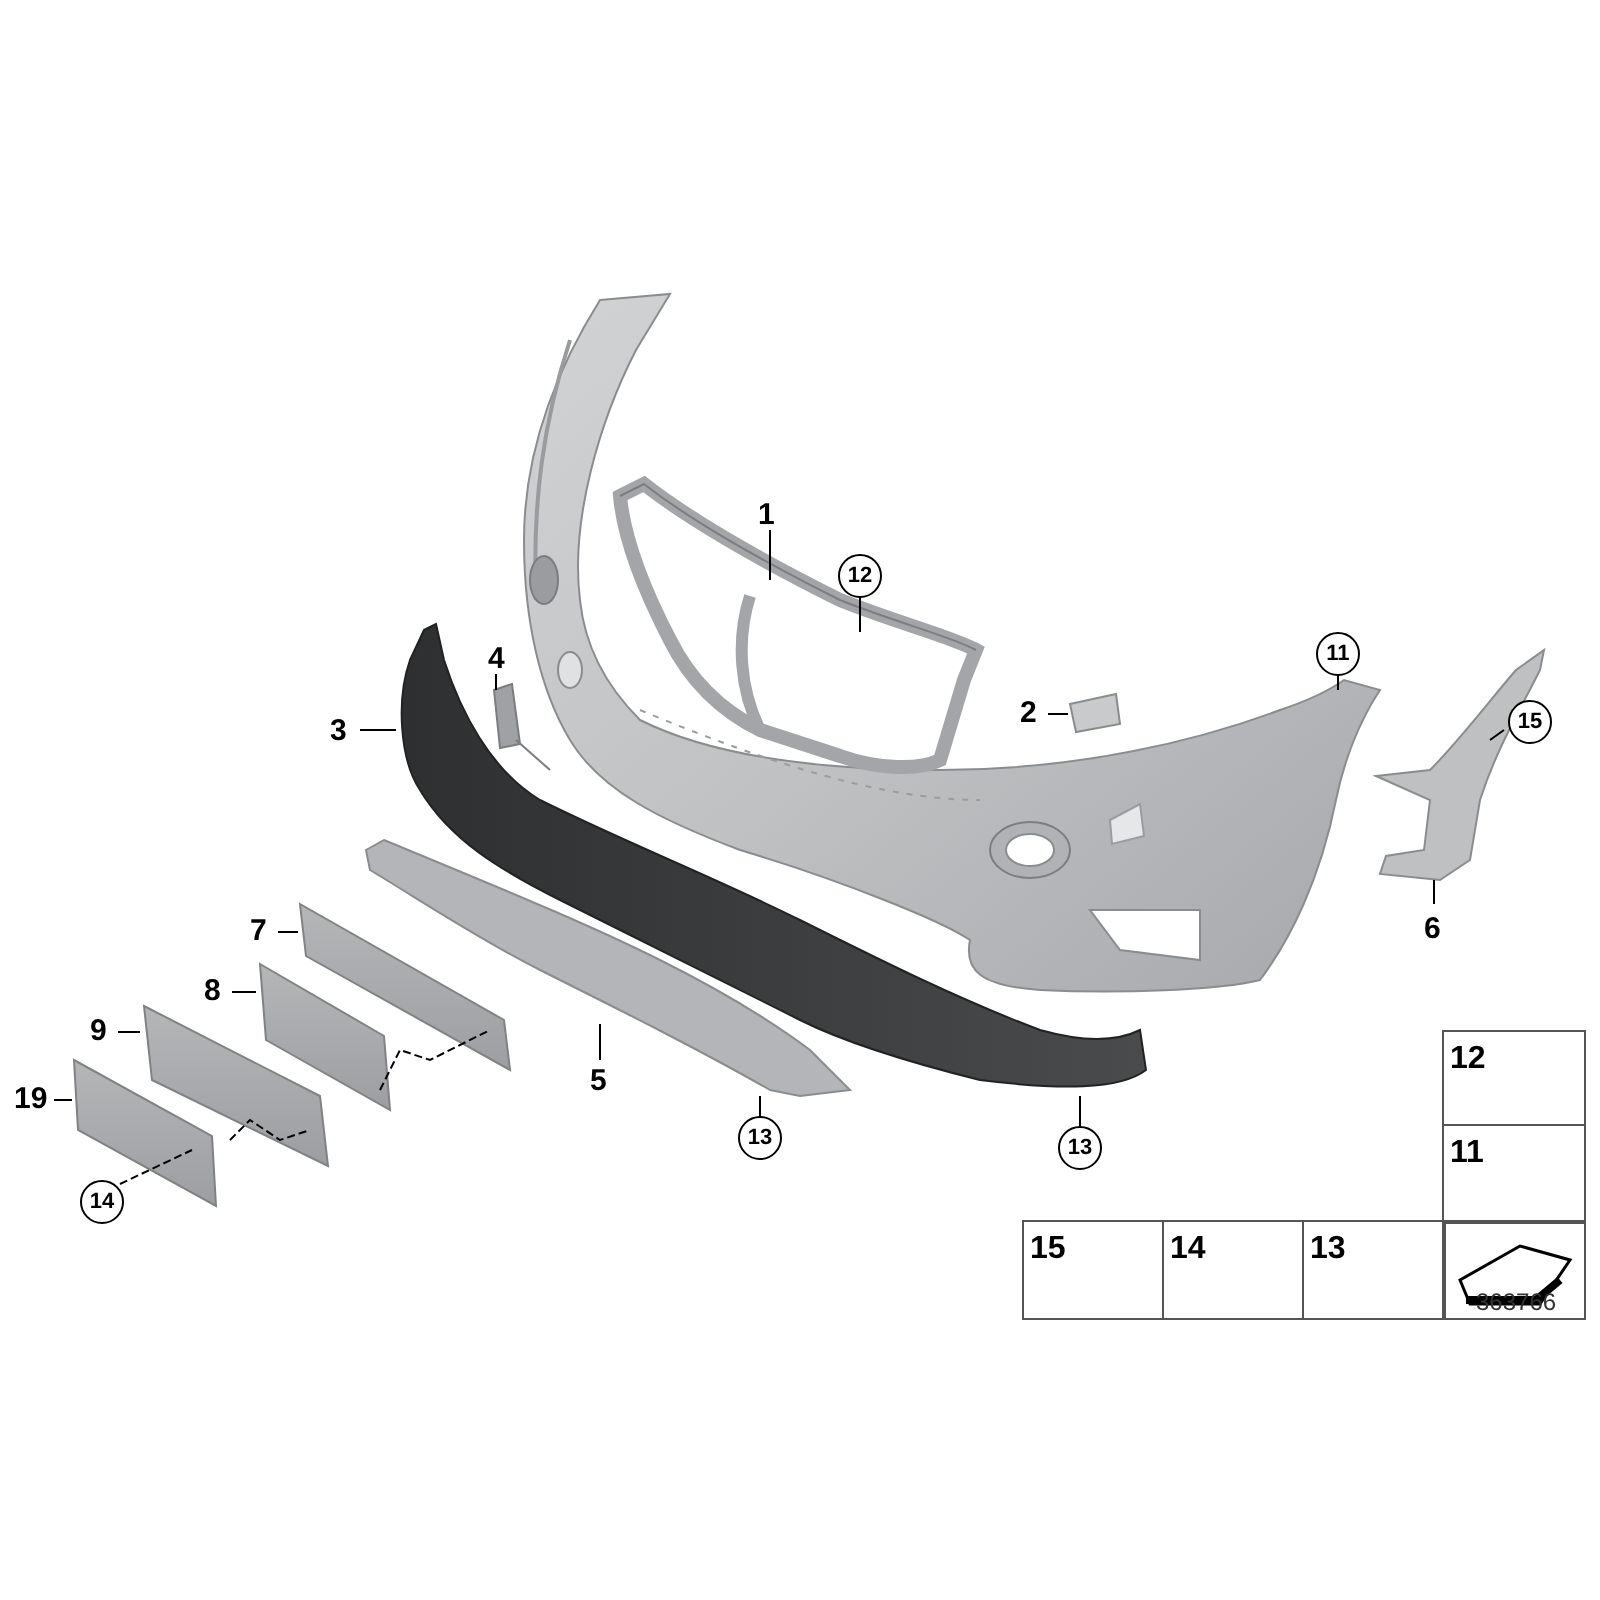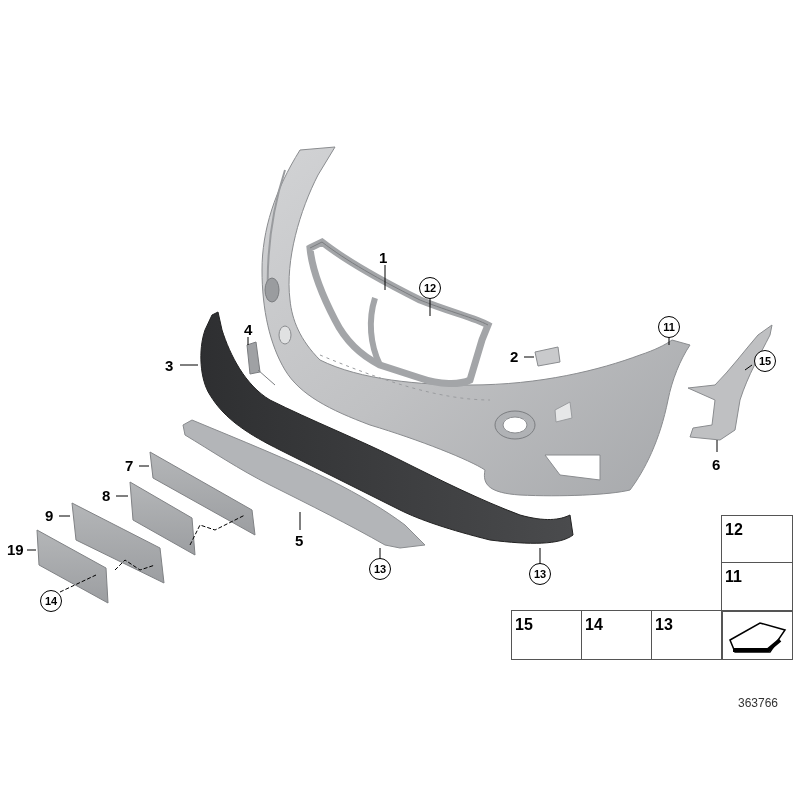--- a/index.html
+++ b/index.html
@@ -153,14 +153,14 @@
 <div class="legend" style="left:581px;top:610px;width:70px;height:48px;">
   <span class="cellnum" style="left:3px;top:5px;">14</span>
 </div>
 <div class="legend" style="left:651px;top:610px;width:70px;height:48px;">
   <span class="cellnum" style="left:3px;top:5px;">13</span>
 </div>
 <div class="legend" style="left:721px;top:610px;width:70px;height:48px;background:transparent;">
   <span></span>
 </div>
 
-<span class="docid" style="left:738px;top:696px;text-align:right;">363766</span>
+<span class="docid" style="left:738px;top:644px;text-align:right;">363766</span>
 </div>
 
 </body></html>

